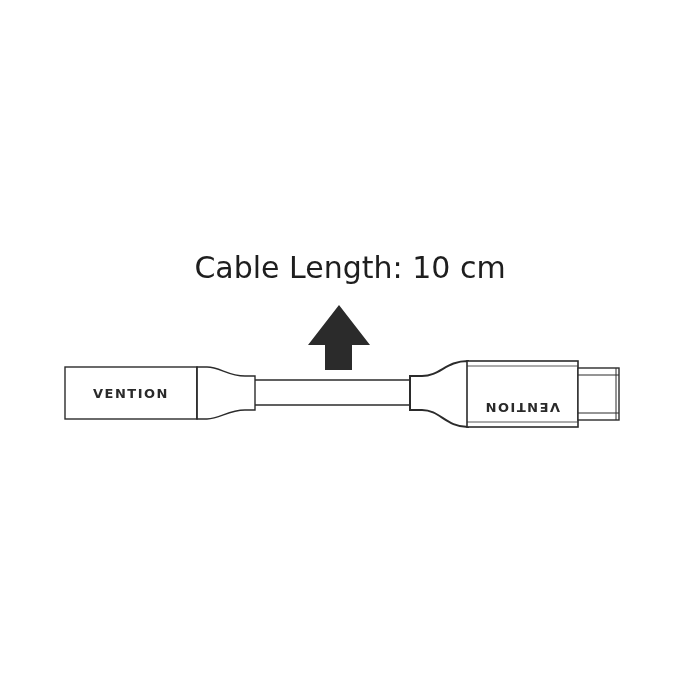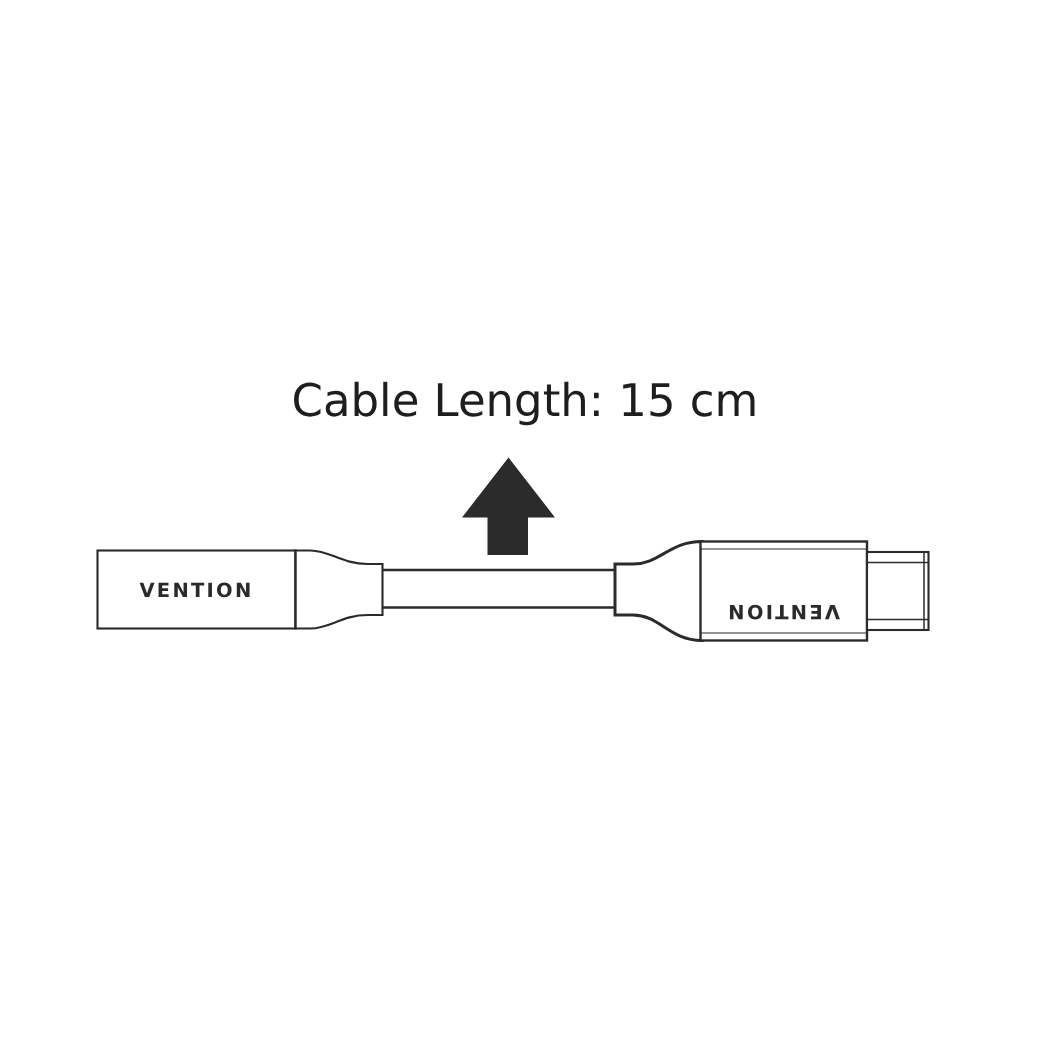--- a/index.html
+++ b/index.html
@@ -13,21 +13,21 @@
   svg.diagram { position: absolute; left: 0; top: 0; }
   .brand {
     font-family: "DejaVu Sans", sans-serif; font-weight: bold; font-size: 13px;
     letter-spacing: 1.5px; fill: #2a2a2a;
   }
 </style>
 </head>
 <body>
 
 <div class="caption">
-  <span>Cable Length: 15 cm</span>
+  <span>Cable Length: 10 cm</span>
 </div>
 
 <svg class="diagram" width="700" height="700" viewBox="0 0 700 700">
 
   <g>
     <polygon points="339,305 370,345 352,345 352,370 325,370 325,345 308,345" fill="#2b2b2b"></polygon>
   </g>
 
   <g>
     <line x1="253" y1="380" x2="412" y2="380" stroke="#2b2b2b" stroke-width="1.6"></line>

